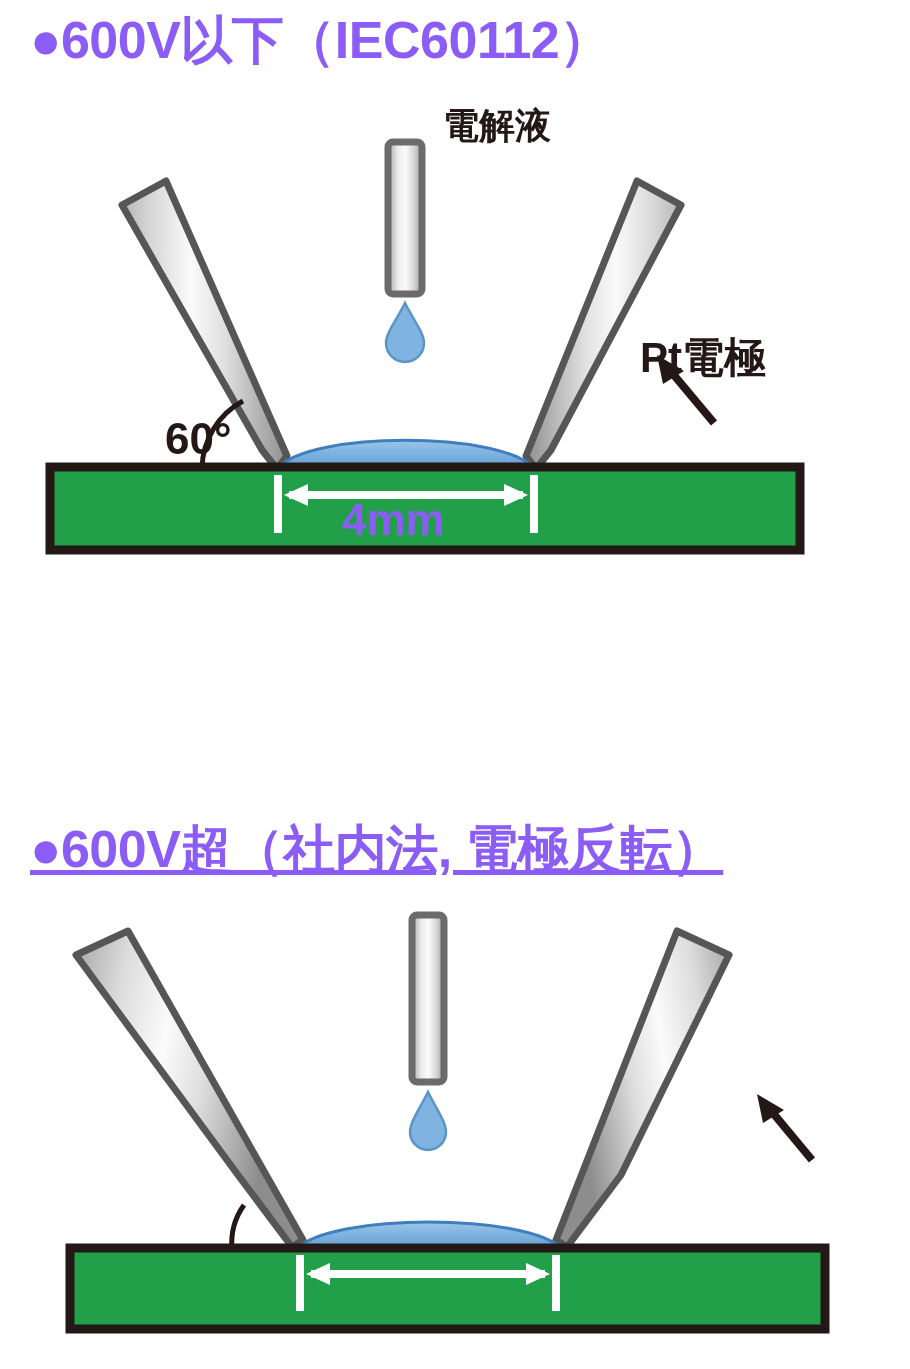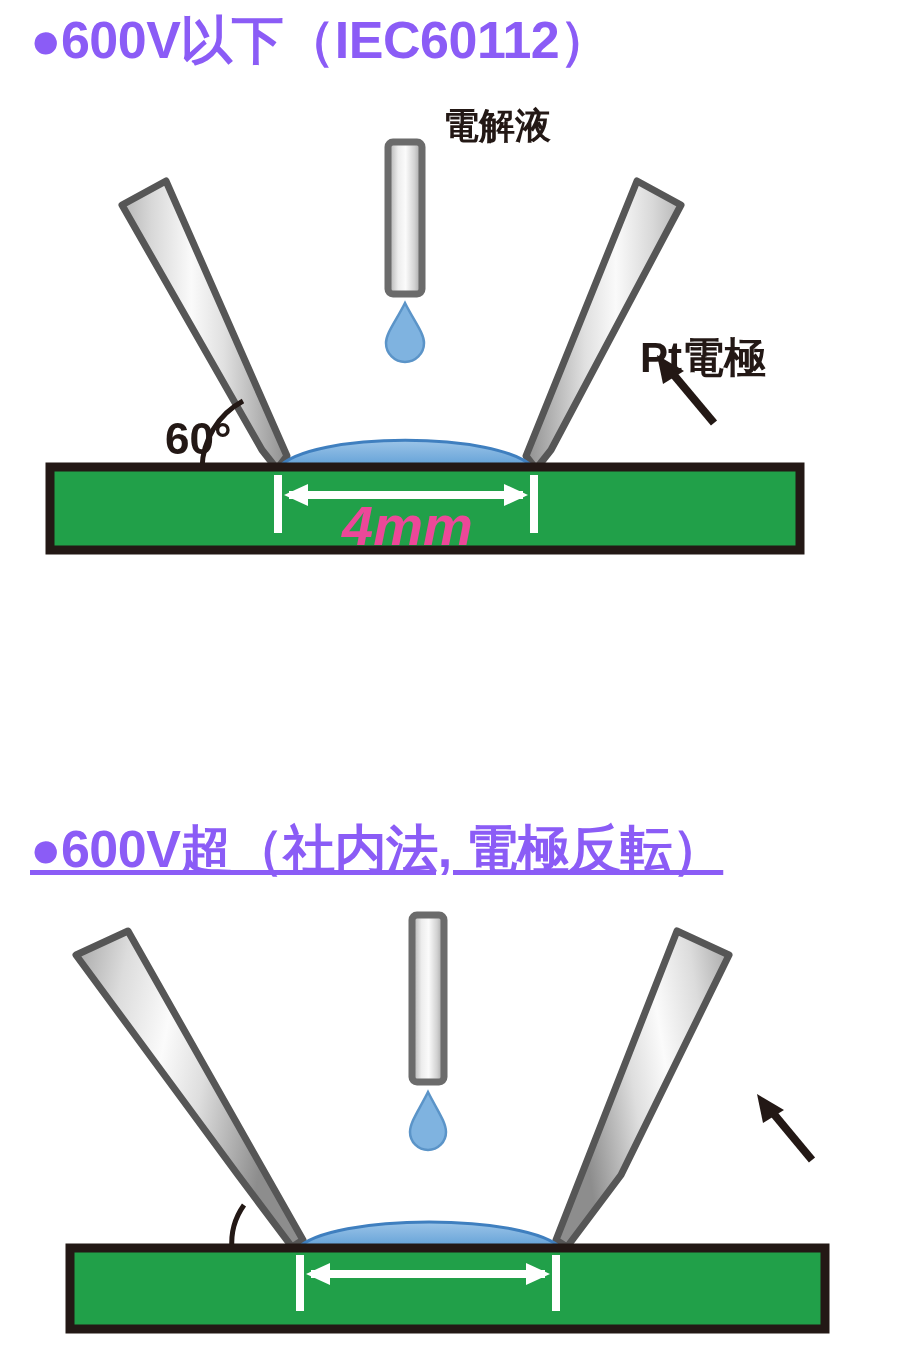--- a/index.html
+++ b/index.html
@@ -48,21 +48,21 @@
 
   .lbl {
     position: absolute;
     white-space: nowrap;
     line-height: 1;
     color: #231815;
   }
   .lbl-electrolyte { font-size: 36px; font-weight: 700; }
   .lbl-pt          { font-size: 42px; font-weight: 700; }
   .lbl-angle       { font-size: 44px; font-weight: 700; }
-  .lbl-mm          { font-size: 56px; font-weight: 700; color: #ec4899; font-style: italic; }
+  .lbl-mm          { font-size: 44px; font-weight: 700; color: #8b5cf6; }
   .lbl-specimen    { font-size: 44px; font-weight: 700; color: #ffffff; }
 
   
   #electrolyte-top { left: 443px; top: 108px; }
   #pt-top          { left: 640px; top: 337px; }
   #angle-top       { left: 133px; top: 417px; margin-left: 32px; }
   #mm-top          { left: 342px; top: 498px; }
   #specimen-top    { left: 631px; top: 502px; }
 </style>
 </head>

